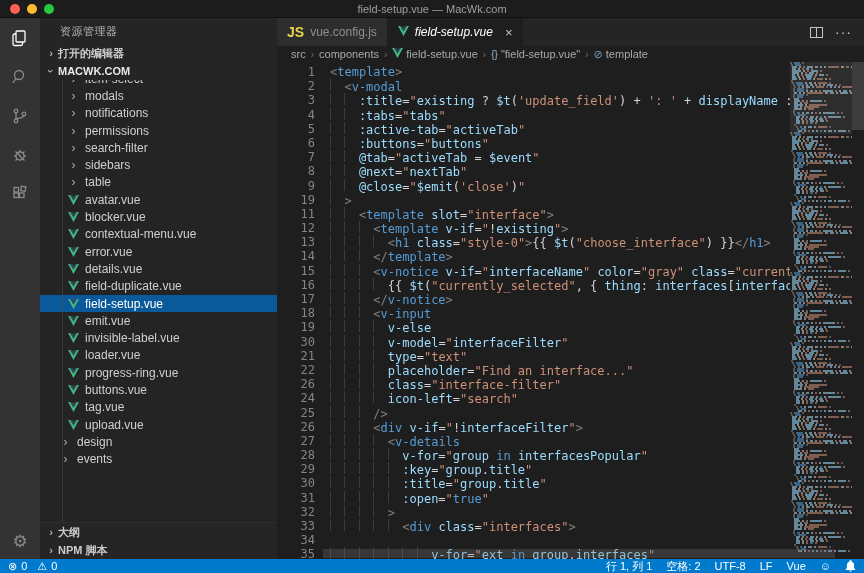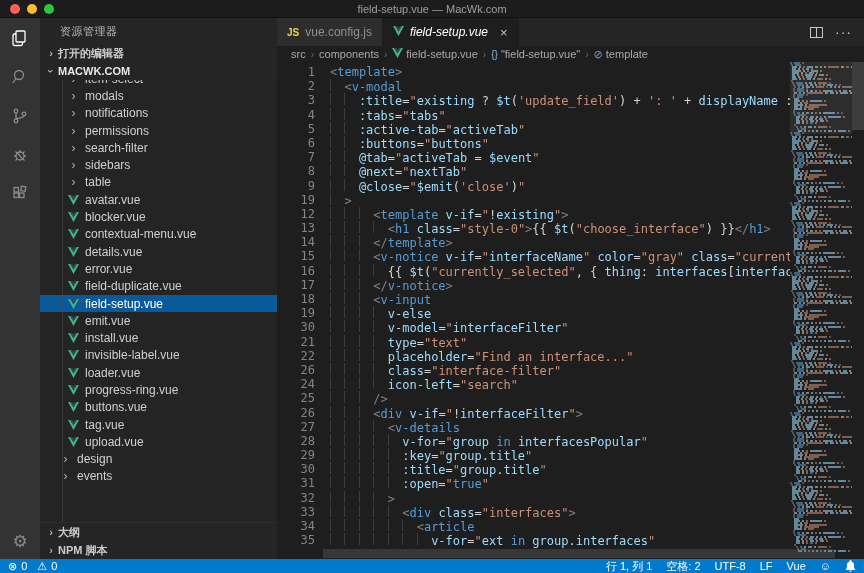--- a/index.html
+++ b/index.html
@@ -43,21 +43,21 @@
   .sb-bottom { flex:0 0 auto; border-top:1px solid #2e2e2e; }
 
   
   .editor-col { flex:1; display:flex; flex-direction:column; min-width:0; }
   .tabbar { height:28px; background:#252526; display:flex; align-items:stretch; flex:0 0 28px; }
   .tab { display:flex; align-items:center; gap:6px; padding:0 10px; font-size:12px; cursor:pointer;
     border-right:1px solid #1e1e1e; }
   .tab.inactive { background:#2d2d2d; color:#8f8f8f; }
   .tab.active { background:#1e1e1e; color:#ffffff; font-style:italic; }
   .tab .close { font-style:normal; color:#c5c5c5; font-size:13px; margin-left:6px; }
-  .js-badge { color:#e8d44d; font-size:10px; font-weight:bold; font-style:normal; }
+  .js-badge { color:#e8d44d; font-size:14px; font-weight:bold; font-style:normal; }
   .tab-actions { margin-left:auto; display:flex; align-items:center; gap:12px; padding-right:12px; color:#c5c5c5; }
   .split-icon { width:13px; height:11px; border:1px solid #c5c5c5; position:relative; }
   .split-icon:after { content:""; position:absolute; left:5px; top:0; bottom:0; width:1px; background:#c5c5c5; }
   .more-icon { font-size:14px; letter-spacing:1px; color:#c5c5c5; }
 
   .breadcrumb { height:16px; background:#1e1e1e; display:flex; align-items:center; padding-left:14px;
     font-size:11px; color:#a9a9a9; gap:3px; flex:0 0 16px; white-space:nowrap; }
   .breadcrumb .sep { color:#6a6a6a; font-size:10px; padding:0 2px; }
   .bc-item { display:flex; align-items:center; gap:3px; cursor:pointer; }
   .bc-braces { color:#8fb6d4; font-size:10px; }
@@ -227,30 +227,30 @@
             </span>
             <span>contextual-menu.vue</span>
           </div>
           <div class="trow" style="padding-left: 26px;">
             <span class="ticon">
               <svg width="11" height="10" viewBox="0 0 24 22">
                 <path fill="#41b883" d="M0 0h4.8L12 12.2 19.2 0H24L12 21.8z"></path>
                 <path fill="#35495e" d="M4.8 0h4.4L12 4.8 14.8 0h4.4L12 12.2z"></path>
               </svg>
             </span>
-            <span>details.vue</span>
+            <span>error.vue</span>
           </div>
           <div class="trow" style="padding-left: 26px;">
             <span class="ticon">
               <svg width="11" height="10" viewBox="0 0 24 22">
                 <path fill="#41b883" d="M0 0h4.8L12 12.2 19.2 0H24L12 21.8z"></path>
                 <path fill="#35495e" d="M4.8 0h4.4L12 4.8 14.8 0h4.4L12 12.2z"></path>
               </svg>
             </span>
-            <span>error.vue</span>
+            <span>details.vue</span>
           </div>
           <div class="trow" style="padding-left: 26px;">
             <span class="ticon">
               <svg width="11" height="10" viewBox="0 0 24 22">
                 <path fill="#41b883" d="M0 0h4.8L12 12.2 19.2 0H24L12 21.8z"></path>
                 <path fill="#35495e" d="M4.8 0h4.4L12 4.8 14.8 0h4.4L12 12.2z"></path>
               </svg>
             </span>
             <span>field-duplicate.vue</span>
           </div>
@@ -264,29 +264,20 @@
             <span>field-setup.vue</span>
           </div>
           <div class="trow" style="padding-left: 26px;">
             <span class="ticon">
               <svg width="11" height="10" viewBox="0 0 24 22">
                 <path fill="#41b883" d="M0 0h4.8L12 12.2 19.2 0H24L12 21.8z"></path>
                 <path fill="#35495e" d="M4.8 0h4.4L12 4.8 14.8 0h4.4L12 12.2z"></path>
               </svg>
             </span>
             <span>emit.vue</span>
-          </div>
-          <div class="trow" style="padding-left: 26px;">
-            <span class="ticon">
-              <svg width="11" height="10" viewBox="0 0 24 22">
-                <path fill="#41b883" d="M0 0h4.8L12 12.2 19.2 0H24L12 21.8z"></path>
-                <path fill="#35495e" d="M4.8 0h4.4L12 4.8 14.8 0h4.4L12 12.2z"></path>
-              </svg>
-            </span>
-            <span>install.vue</span>
           </div>
           <div class="trow" style="padding-left: 26px;">
             <span class="ticon">
               <svg width="11" height="10" viewBox="0 0 24 22">
                 <path fill="#41b883" d="M0 0h4.8L12 12.2 19.2 0H24L12 21.8z"></path>
                 <path fill="#35495e" d="M4.8 0h4.4L12 4.8 14.8 0h4.4L12 12.2z"></path>
               </svg>
             </span>
             <span>invisible-label.vue</span>
           </div>
@@ -411,20 +402,21 @@
             <div class="line"><span class="ln">1</span><span class="lc"><span class="tok-p">&lt;</span><span class="tok-t">template</span><span class="tok-p">&gt;</span></span></div>
             <div class="line"><span class="ln">2</span><span class="lc"><span class="tok-i" style="width: 2ch;"></span><span class="tok-p">&lt;</span><span class="tok-t">v-modal</span></span></div>
             <div class="line"><span class="ln">3</span><span class="lc"><span class="tok-i" style="width: 4ch;"></span><span class="tok-a">:title</span><span class="tok-o">=</span><span class="tok-q">"</span><span class="tok-v">existing</span><span class="tok-o"> ? </span><span class="tok-v">$t</span><span class="tok-o">(</span><span class="tok-q">'update_field'</span><span class="tok-o">) + </span><span class="tok-q">': '</span><span class="tok-o"> + </span><span class="tok-v">displayName</span><span class="tok-o"> : </span></span></div>
             <div class="line"><span class="ln">4</span><span class="lc"><span class="tok-i" style="width: 4ch;"></span><span class="tok-a">:tabs</span><span class="tok-o">=</span><span class="tok-q">"</span><span class="tok-v">tabs</span><span class="tok-q">"</span></span></div>
             <div class="line"><span class="ln">5</span><span class="lc"><span class="tok-i" style="width: 4ch;"></span><span class="tok-a">:active-tab</span><span class="tok-o">=</span><span class="tok-q">"</span><span class="tok-v">activeTab</span><span class="tok-q">"</span></span></div>
             <div class="line"><span class="ln">6</span><span class="lc"><span class="tok-i" style="width: 4ch;"></span><span class="tok-a">:buttons</span><span class="tok-o">=</span><span class="tok-q">"</span><span class="tok-v">buttons</span><span class="tok-q">"</span></span></div>
             <div class="line"><span class="ln">7</span><span class="lc"><span class="tok-i" style="width: 4ch;"></span><span class="tok-a">@tab</span><span class="tok-o">=</span><span class="tok-q">"</span><span class="tok-v">activeTab</span><span class="tok-o"> = </span><span class="tok-v">$event</span><span class="tok-q">"</span></span></div>
             <div class="line"><span class="ln">8</span><span class="lc"><span class="tok-i" style="width: 4ch;"></span><span class="tok-a">@next</span><span class="tok-o">=</span><span class="tok-q">"</span><span class="tok-v">nextTab</span><span class="tok-q">"</span></span></div>
             <div class="line"><span class="ln">9</span><span class="lc"><span class="tok-i" style="width: 4ch;"></span><span class="tok-a">@close</span><span class="tok-o">=</span><span class="tok-q">"</span><span class="tok-v">$emit</span><span class="tok-o">(</span><span class="tok-q">'close'</span><span class="tok-o">)</span><span class="tok-q">"</span></span></div>
             <div class="line"><span class="ln">19</span><span class="lc"><span class="tok-i" style="width: 2ch;"></span><span class="tok-p">&gt;</span></span></div>
+            <div class="line"><span class="ln">11</span><span class="lc"><span class="tok-i" style="width: 4ch;"></span><span class="tok-p">&lt;</span><span class="tok-t">template</span><span class="tok-o"> </span><span class="tok-a">slot</span><span class="tok-o">=</span><span class="tok-q">"interface"</span><span class="tok-p">&gt;</span></span></div>
             <div class="line"><span class="ln">12</span><span class="lc"><span class="tok-i" style="width: 6ch;"></span><span class="tok-p">&lt;</span><span class="tok-t">template</span><span class="tok-o"> </span><span class="tok-a">v-if</span><span class="tok-o">=</span><span class="tok-q">"</span><span class="tok-o">!</span><span class="tok-v">existing</span><span class="tok-q">"</span><span class="tok-p">&gt;</span></span></div>
             <div class="line"><span class="ln">13</span><span class="lc"><span class="tok-i" style="width: 8ch;"></span><span class="tok-p">&lt;</span><span class="tok-t">h1</span><span class="tok-o"> </span><span class="tok-a">class</span><span class="tok-o">=</span><span class="tok-q">"style-0"</span><span class="tok-p">&gt;</span><span class="tok-o">{{ </span><span class="tok-v">$t</span><span class="tok-o">(</span><span class="tok-q">"choose_interface"</span><span class="tok-o">) }}</span><span class="tok-p">&lt;/</span><span class="tok-t">h1</span><span class="tok-p">&gt;</span></span></div>
             <div class="line"><span class="ln">14</span><span class="lc"><span class="tok-i" style="width: 6ch;"></span><span class="tok-p">&lt;/</span><span class="tok-t">template</span><span class="tok-p">&gt;</span></span></div>
             <div class="line"><span class="ln">15</span><span class="lc"><span class="tok-i" style="width: 6ch;"></span><span class="tok-p">&lt;</span><span class="tok-t">v-notice</span><span class="tok-o"> </span><span class="tok-a">v-if</span><span class="tok-o">=</span><span class="tok-q">"</span><span class="tok-v">interfaceName</span><span class="tok-q">"</span><span class="tok-o"> </span><span class="tok-a">color</span><span class="tok-o">=</span><span class="tok-q">"gray"</span><span class="tok-o"> </span><span class="tok-a">class</span><span class="tok-o">=</span><span class="tok-q">"currently-selected"</span></span></div>
             <div class="line"><span class="ln">16</span><span class="lc"><span class="tok-i" style="width: 8ch;"></span><span class="tok-o">{{ </span><span class="tok-v">$t</span><span class="tok-o">(</span><span class="tok-q">"currently_selected"</span><span class="tok-o">, { </span><span class="tok-v">thing</span><span class="tok-o">: </span><span class="tok-v">interfaces</span><span class="tok-o">[</span><span class="tok-v">interfaceName</span></span></div>
             <div class="line"><span class="ln">17</span><span class="lc"><span class="tok-i" style="width: 6ch;"></span><span class="tok-p">&lt;/</span><span class="tok-t">v-notice</span><span class="tok-p">&gt;</span></span></div>
             <div class="line"><span class="ln">18</span><span class="lc"><span class="tok-i" style="width: 6ch;"></span><span class="tok-p">&lt;</span><span class="tok-t">v-input</span></span></div>
             <div class="line"><span class="ln">19</span><span class="lc"><span class="tok-i" style="width: 8ch;"></span><span class="tok-a">v-else</span></span></div>
             <div class="line"><span class="ln">30</span><span class="lc"><span class="tok-i" style="width: 8ch;"></span><span class="tok-a">v-model</span><span class="tok-o">=</span><span class="tok-q">"</span><span class="tok-v">interfaceFilter</span><span class="tok-q">"</span></span></div>
             <div class="line"><span class="ln">21</span><span class="lc"><span class="tok-i" style="width: 8ch;"></span><span class="tok-a">type</span><span class="tok-o">=</span><span class="tok-q">"text"</span></span></div>
@@ -433,21 +425,21 @@
             <div class="line"><span class="ln">24</span><span class="lc"><span class="tok-i" style="width: 8ch;"></span><span class="tok-a">icon-left</span><span class="tok-o">=</span><span class="tok-q">"search"</span></span></div>
             <div class="line"><span class="ln">25</span><span class="lc"><span class="tok-i" style="width: 6ch;"></span><span class="tok-p">/&gt;</span></span></div>
             <div class="line"><span class="ln">26</span><span class="lc"><span class="tok-i" style="width: 6ch;"></span><span class="tok-p">&lt;</span><span class="tok-t">div</span><span class="tok-o"> </span><span class="tok-a">v-if</span><span class="tok-o">=</span><span class="tok-q">"</span><span class="tok-o">!</span><span class="tok-v">interfaceFilter</span><span class="tok-q">"</span><span class="tok-p">&gt;</span></span></div>
             <div class="line"><span class="ln">27</span><span class="lc"><span class="tok-i" style="width: 8ch;"></span><span class="tok-p">&lt;</span><span class="tok-t">v-details</span></span></div>
             <div class="line"><span class="ln">28</span><span class="lc"><span class="tok-i" style="width: 10ch;"></span><span class="tok-a">v-for</span><span class="tok-o">=</span><span class="tok-q">"</span><span class="tok-v">group</span><span class="tok-o"> </span><span class="tok-k">in</span><span class="tok-o"> </span><span class="tok-v">interfacesPopular</span><span class="tok-q">"</span></span></div>
             <div class="line"><span class="ln">29</span><span class="lc"><span class="tok-i" style="width: 10ch;"></span><span class="tok-a">:key</span><span class="tok-o">=</span><span class="tok-q">"</span><span class="tok-v">group</span><span class="tok-o">.</span><span class="tok-v">title</span><span class="tok-q">"</span></span></div>
             <div class="line"><span class="ln">30</span><span class="lc"><span class="tok-i" style="width: 10ch;"></span><span class="tok-a">:title</span><span class="tok-o">=</span><span class="tok-q">"</span><span class="tok-v">group</span><span class="tok-o">.</span><span class="tok-v">title</span><span class="tok-q">"</span></span></div>
             <div class="line"><span class="ln">31</span><span class="lc"><span class="tok-i" style="width: 10ch;"></span><span class="tok-a">:open</span><span class="tok-o">=</span><span class="tok-q">"</span><span class="tok-k">true</span><span class="tok-q">"</span></span></div>
             <div class="line"><span class="ln">32</span><span class="lc"><span class="tok-i" style="width: 8ch;"></span><span class="tok-p">&gt;</span></span></div>
             <div class="line"><span class="ln">33</span><span class="lc"><span class="tok-i" style="width: 10ch;"></span><span class="tok-p">&lt;</span><span class="tok-t">div</span><span class="tok-o"> </span><span class="tok-a">class</span><span class="tok-o">=</span><span class="tok-q">"interfaces"</span><span class="tok-p">&gt;</span></span></div>
-            <div class="line"><span class="ln">34</span><span class="lc"><span class="tok-i" style="width: 12ch;"></span><span class="tok-p">&lt;</span><span class="tok-t">article</span></span></div>
+            <div class="line"><span class="ln">34</span></div>
             <div class="line"><span class="ln">35</span><span class="lc"><span class="tok-i" style="width: 14ch;"></span><span class="tok-a">v-for</span><span class="tok-o">=</span><span class="tok-q">"</span><span class="tok-v">ext</span><span class="tok-o"> </span><span class="tok-k">in</span><span class="tok-o"> </span><span class="tok-v">group</span><span class="tok-o">.</span><span class="tok-v">interfaces</span><span class="tok-q">"</span></span></div>
           </div>
         <div class="minimap" id="minimap">
             <div class="mm-line" style="padding-left: 0px;">
               <span class="mm-tok" style="width: 2px; background: rgb(128, 128, 128);"></span>
               <span class="mm-tok" style="width: 6.4px; background: rgb(86, 156, 214);"></span>
               <span class="mm-tok" style="width: 2px; background: rgb(128, 128, 128);"></span>
             </div>
             <div class="mm-line" style="padding-left: 1.1px;">
               <span class="mm-tok" style="width: 2px; background: rgb(128, 128, 128);"></span>

